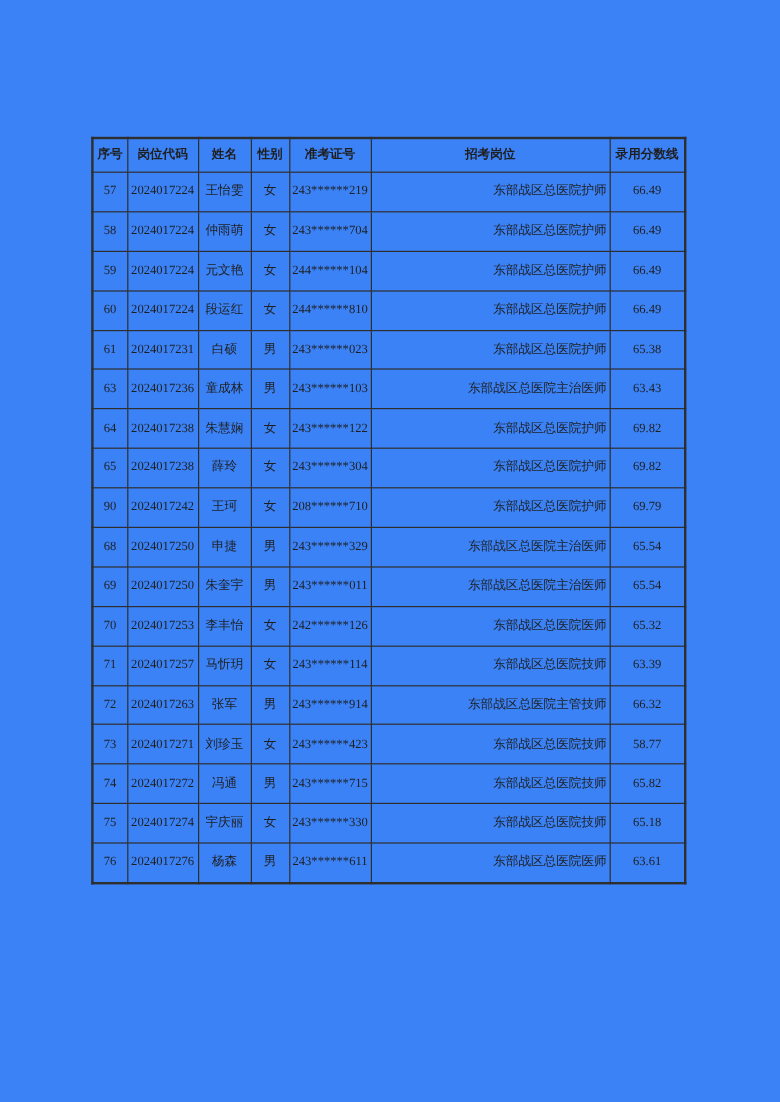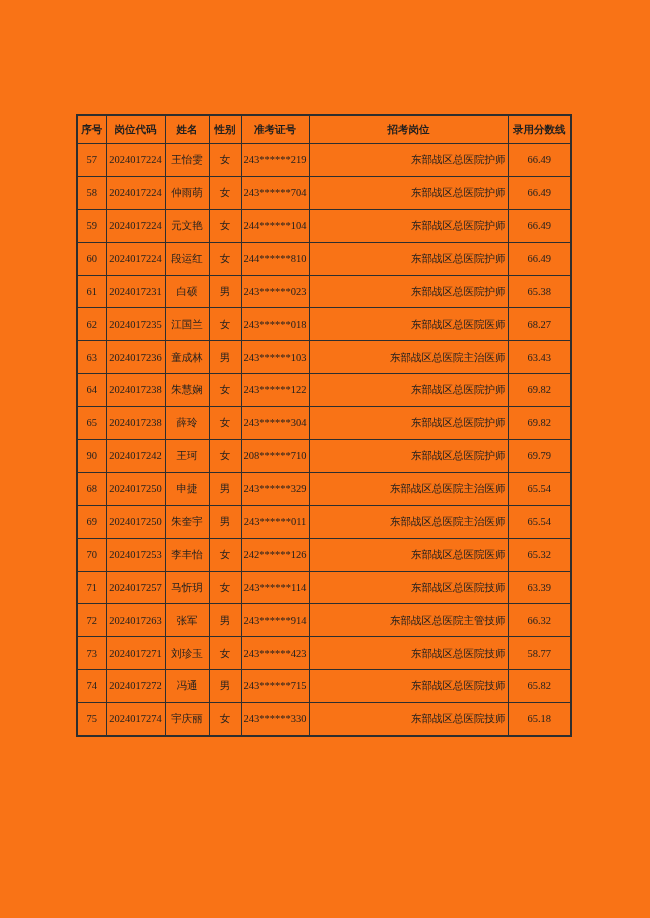--- a/index.html
+++ b/index.html
@@ -4,21 +4,21 @@
 <style>
   html, body {
     margin: 0;
     padding: 0;
     background: #ffffff;
   }
   .page {
     position: relative;
     width: 650px;
     height: 918px;
-    background: #f97316;
+    background: #3b82f6;
     font-family: "Liberation Serif", "DejaVu Serif", serif;
     color: #1f1f1f;
     overflow: hidden;
   }
   table.score-table {
     position: absolute;
     left: 76px;
     top: 114px;
     width: 494px;
     border-collapse: collapse;
@@ -114,29 +114,20 @@
         <tr>
           <td>61</td>
           <td>2024017231</td>
           <td>白硕</td>
           <td>男</td>
           <td>243******023</td>
           <td class="left">东部战区总医院护师</td>
           <td>65.38</td>
         </tr>
         <tr>
-          <td>62</td>
-          <td>2024017235</td>
-          <td>江国兰</td>
-          <td>女</td>
-          <td>243******018</td>
-          <td class="left">东部战区总医院医师</td>
-          <td>68.27</td>
-        </tr>
-        <tr>
           <td>63</td>
           <td>2024017236</td>
           <td>童成林</td>
           <td>男</td>
           <td>243******103</td>
           <td class="left">东部战区总医院主治医师</td>
           <td>63.43</td>
         </tr>
         <tr>
           <td>64</td>
@@ -229,16 +220,25 @@
           <td>65.82</td>
         </tr>
         <tr>
           <td>75</td>
           <td>2024017274</td>
           <td>宇庆丽</td>
           <td>女</td>
           <td>243******330</td>
           <td class="left">东部战区总医院技师</td>
           <td>65.18</td>
+        </tr>
+        <tr>
+          <td>76</td>
+          <td>2024017276</td>
+          <td>杨森</td>
+          <td>男</td>
+          <td>243******611</td>
+          <td class="left">东部战区总医院医师</td>
+          <td>63.61</td>
         </tr>
       </tbody>
   </table>
 </div>
 
 </body></html>

